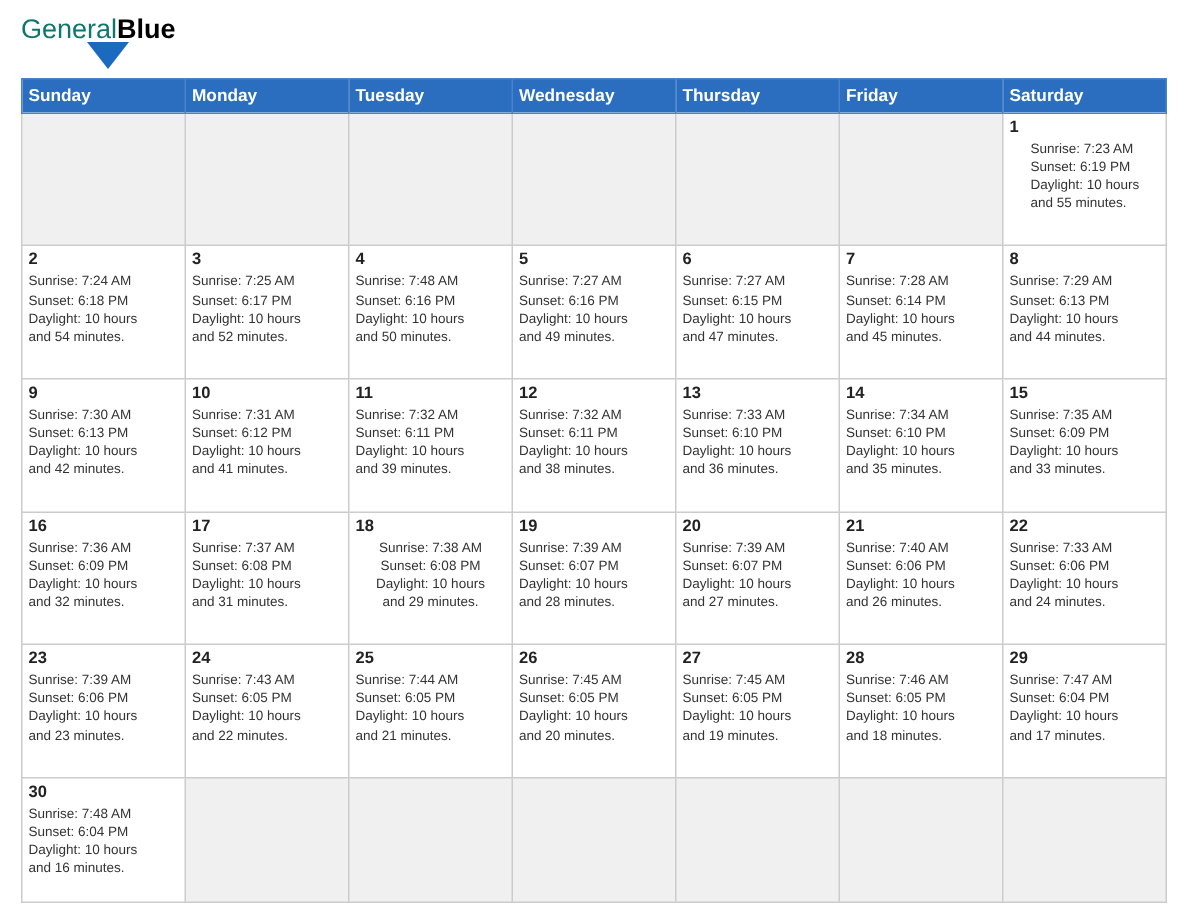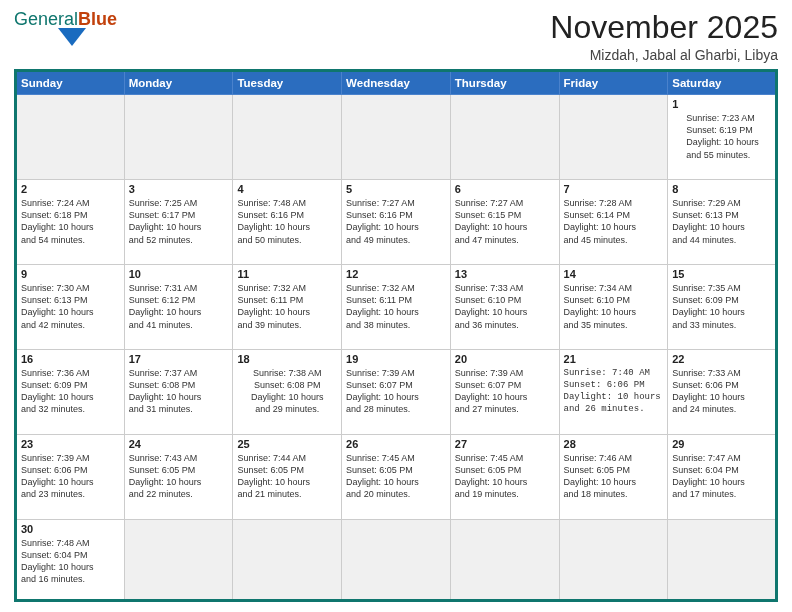--- a/index.html
+++ b/index.html
@@ -28,21 +28,21 @@
       flex-direction: column;
       align-items: flex-start;
     }
     .logo-text {
       font-size: 18px;
       font-weight: normal;
       color: #333;
       line-height: 1.1;
     }
     .logo-text span.general { color: #0f766e; }
-    .logo-text span.blue { color: #c2410c; font-weight: bold; }
+    .logo-text span.blue { color: #000000; font-weight: bold; }
     .logo-icon {
       display: flex;
       align-items: center;
       gap: 0;
     }
     .title-block {
       text-align: right;
     }
     .month-title {
       font-size: 32px;
@@ -50,21 +50,21 @@
       color: #222;
       line-height: 1.1;
     }
     .location-title {
       font-size: 14px;
       color: #444;
       margin-top: 2px;
     }
     .calendar {
       flex: 1;
-      border: 3px solid #0f766e;
+      border: 1px solid #0f766e;
       border-collapse: collapse;
       width: 100%;
       table-layout: fixed;
     }
     .calendar th {
       background: #2b6dbf;
       color: #fff;
       font-size: 11.5px;
       font-weight: bold;
       padding: 5px 4px;
@@ -110,24 +110,20 @@
         <span class="logo-text">
           <span class="general">General</span><span class="blue">Blue</span>
         </span>
       </div>
       <div style="display:flex;align-items:flex-start;margin-top:-2px;margin-left:44px;">
         <svg width="28" height="18">
           <polygon points="0,0 28,0 14,18" fill="#1a6bbf"></polygon>
         </svg>
       </div>
     </div>
-    <div class="title-block">
-      <div class="month-title">November 2025</div>
-      <div class="location-title">Mizdah, Jabal al Gharbi, Libya</div>
-    </div>
   </div>
 
   <table class="calendar">
     <thead>
       <tr>
       <th>Sunday</th>
           <th>Monday</th>
           <th>Tuesday</th>
           <th>Wednesday</th>
           <th>Thursday</th>
@@ -284,21 +280,21 @@
           </td>
           <td>
             <span class="cell-date">20</span>
             <div class="cell-info" style="white-space: pre-line;">Sunrise: 7:39 AM
 Sunset: 6:07 PM
 Daylight: 10 hours
 and 27 minutes.</div>
           </td>
           <td>
             <span class="cell-date">21</span>
-            <div class="cell-info" style="white-space: pre-line; font-family: Liberation Mono, monospace;">Sunrise: 7:40 AM
+            <div class="cell-info" style="white-space: pre-line;">Sunrise: 7:40 AM
 Sunset: 6:06 PM
 Daylight: 10 hours
 and 26 minutes.</div>
           </td>
           <td>
             <span class="cell-date">22</span>
             <div class="cell-info" style="white-space: pre-line;">Sunrise: 7:33 AM
 Sunset: 6:06 PM
 Daylight: 10 hours
 and 24 minutes.</div>

